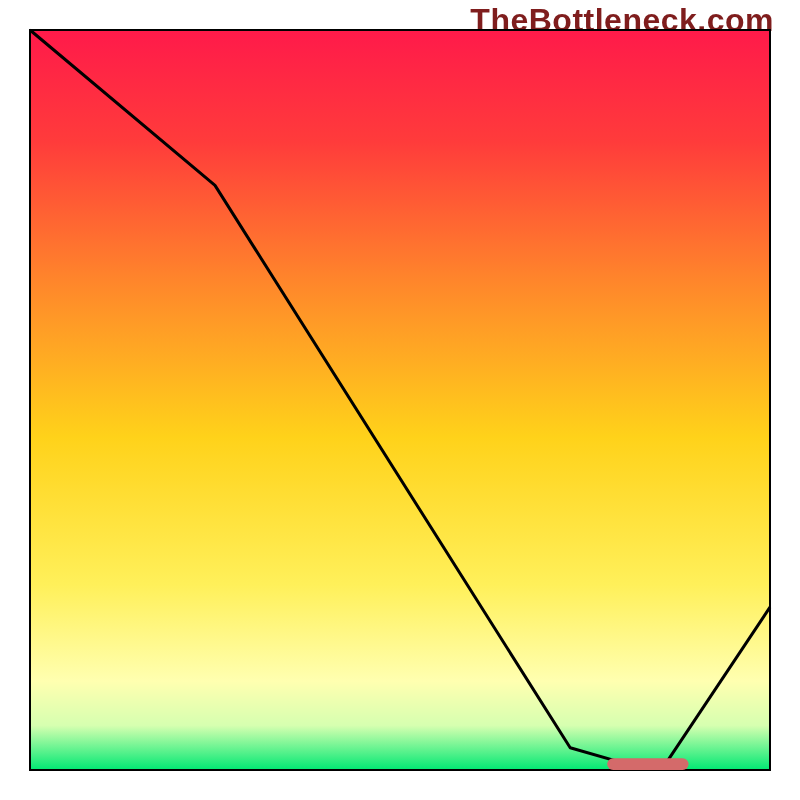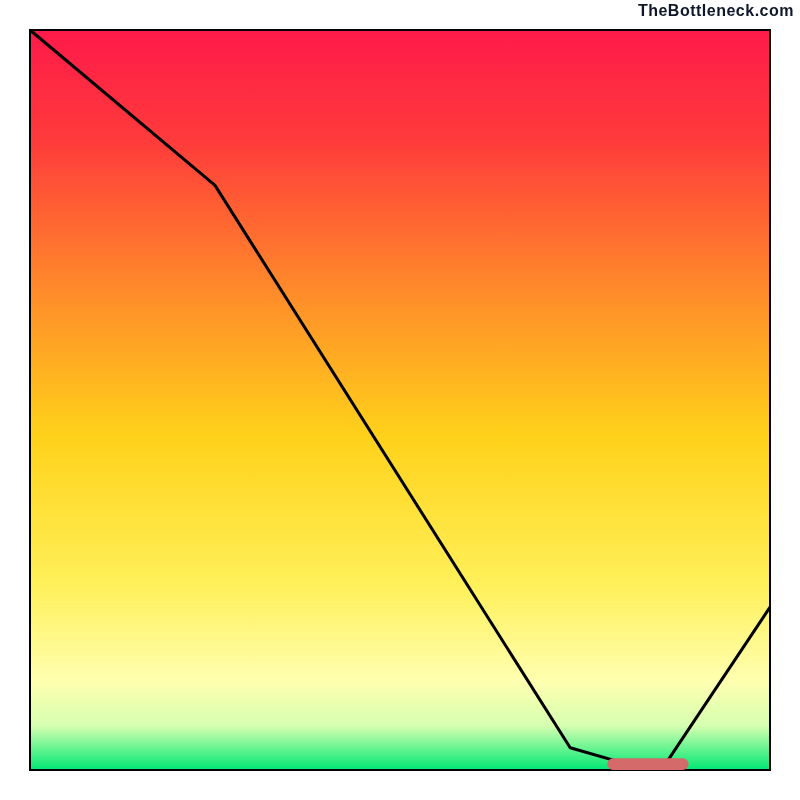--- a/index.html
+++ b/index.html
@@ -12,24 +12,24 @@
     font-family: Arial, Helvetica, sans-serif;
   }
   .container {
     position: relative;
     width: 800px;
     height: 800px;
   }
   .attribution {
     position: absolute;
     top: 2px;
-    right: 6px;
-    font-size: 16px;
+    right: 26px;
+    font-size: 32px;
     font-weight: bold;
-    color: #0f172a;
+    color: #7f1d1d;
     letter-spacing: 0.5px;
   }
   svg.chart {
     position: absolute;
     left: 0;
     top: 0;
   }
 </style>
 </head>
 <body>

